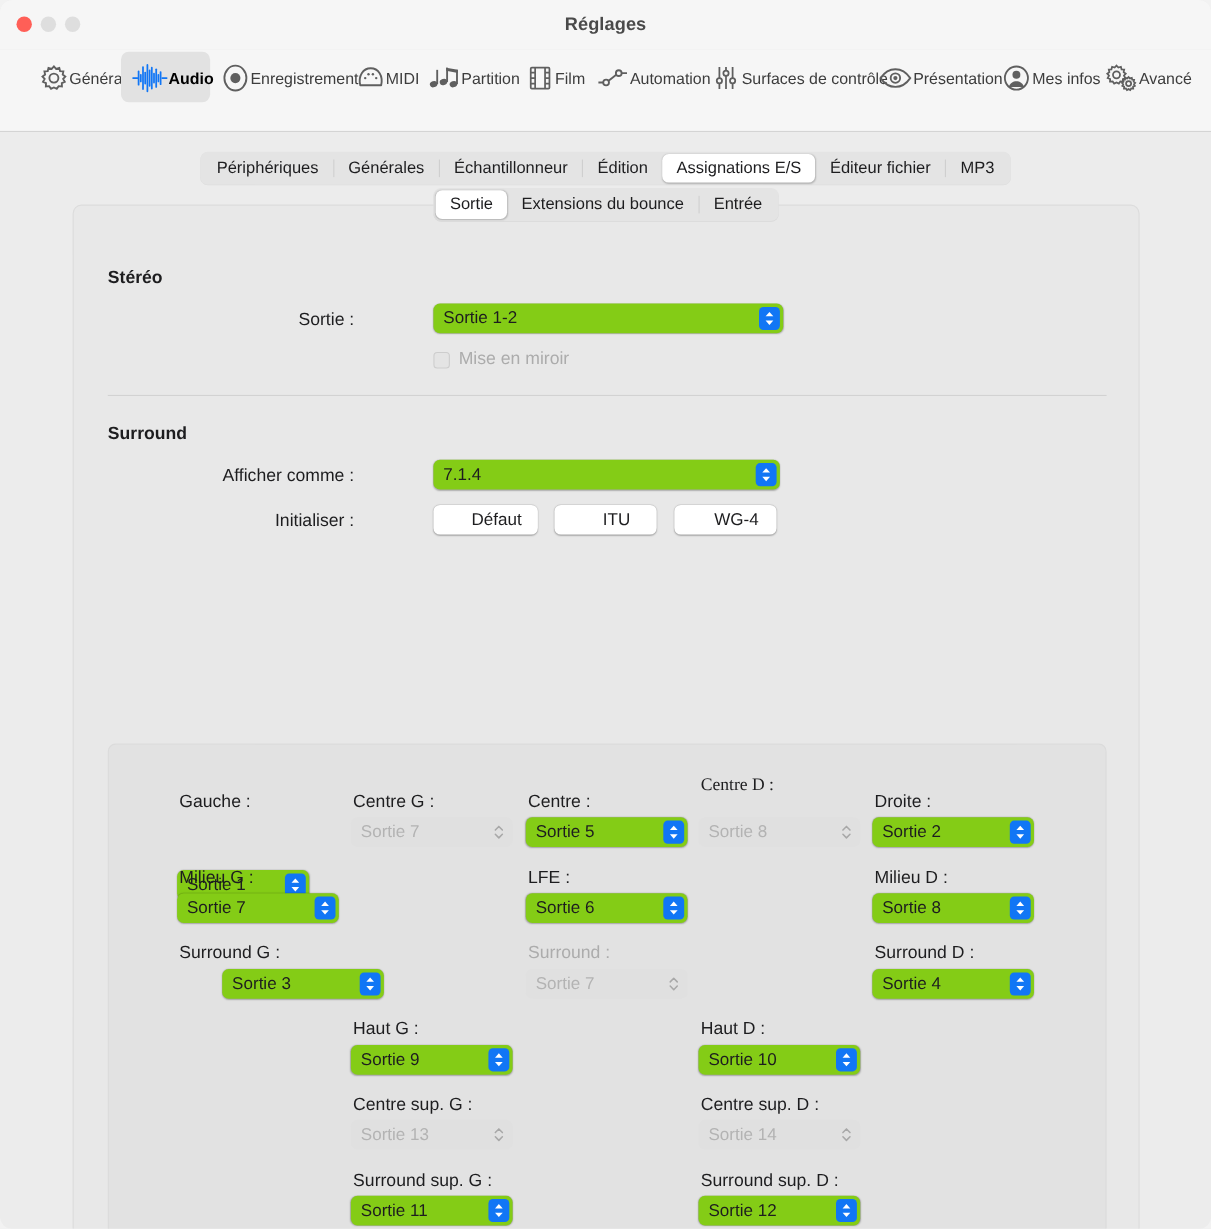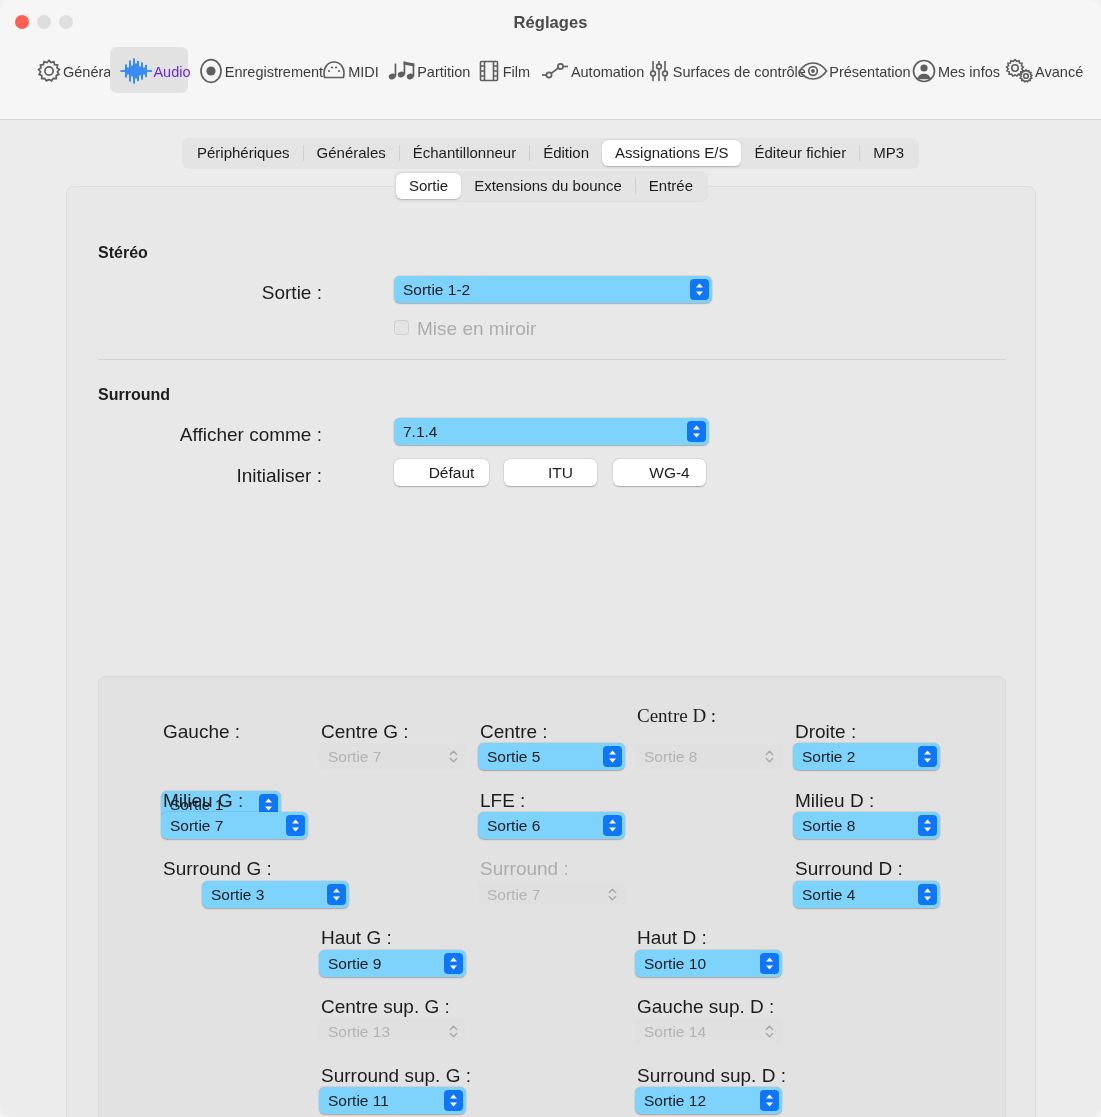--- a/index.html
+++ b/index.html
@@ -54,21 +54,21 @@
     border-radius: 7px;
     min-width: 52px;
   }
   .tool.active { background: #e2e2e2; }
   .tool .glyph {
     height: 34px; display: flex; align-items: center; justify-content: center;
   }
   .tool .tlabel {
     font-size: 14.5px; color: #3d3d3d; margin-top: 1px; white-space: nowrap;
   }
-  .tool.active .tlabel { color: #6d28d9; font-weight: normal; }
+  .tool.active .tlabel { color: #000000; font-weight: bold; }
   svg { display: block; }
 
   
   .content { position: relative; padding: 18px 0 0 0; }
 
   
   .tabrow { display: flex; justify-content: center; }
   .segmented {
     display: inline-flex; align-items: center;
     background: #e4e4e4;
@@ -110,31 +110,31 @@
   }
 
   .hrule {
     position: absolute;
     height: 1px; background: #d2d2d2;
   }
 
   
   .lbl {
     position: absolute;
-    font-size: 19px; color: #1d1d1f;
+    font-size: 16px; color: #1d1d1f;
     white-space: nowrap;
   }
   .lbl.r { text-align: right; }
   .lbl.dim { color: #acacac; }
 
   
   .popup {
     position: absolute;
     height: 27px;
-    background: #7dd3fc;
+    background: #84cc16;
     border-radius: 6px;
     box-shadow: 0 0.5px 1.4px rgba(0,0,0,0.25), 0 0 0 0.5px rgba(0,0,0,0.05);
     display: flex; align-items: center;
   }
   .popup .ptext {
     font-size: 15.5px; color: #1d1d1f;
     padding-left: 9px; flex: 1;
     white-space: nowrap; overflow: hidden;
   }
   .popup .chev {
@@ -557,21 +557,21 @@
         <div class="popup disabled" style="left:220px; top:341px; width:147px;">
           <span class="ptext">Sortie 13</span>
           <span class="chev">
             <svg width="11" height="15" viewBox="0 0 11 15" fill="none" stroke="#a8a8a8" stroke-width="1.4" stroke-linecap="round" stroke-linejoin="round">
               <path d="M2.3 5.6 L5.5 2.3 L8.7 5.6"></path>
                 <path d="M2.3 9.4 L5.5 12.7 L8.7 9.4"></path>
             </svg>
           </span>
         </div>
 
-        <div class="lbl" style="left:538px; top:319px;">Gauche sup. D :</div>
+        <div class="lbl" style="left:538px; top:319px;">Centre sup. D :</div>
         <div class="popup disabled" style="left:536px; top:341px; width:147px;">
           <span class="ptext">Sortie 14</span>
           <span class="chev">
             <svg width="11" height="15" viewBox="0 0 11 15" fill="none" stroke="#a8a8a8" stroke-width="1.4" stroke-linecap="round" stroke-linejoin="round">
               <path d="M2.3 5.6 L5.5 2.3 L8.7 5.6"></path>
                 <path d="M2.3 9.4 L5.5 12.7 L8.7 9.4"></path>
             </svg>
           </span>
         </div>
 

